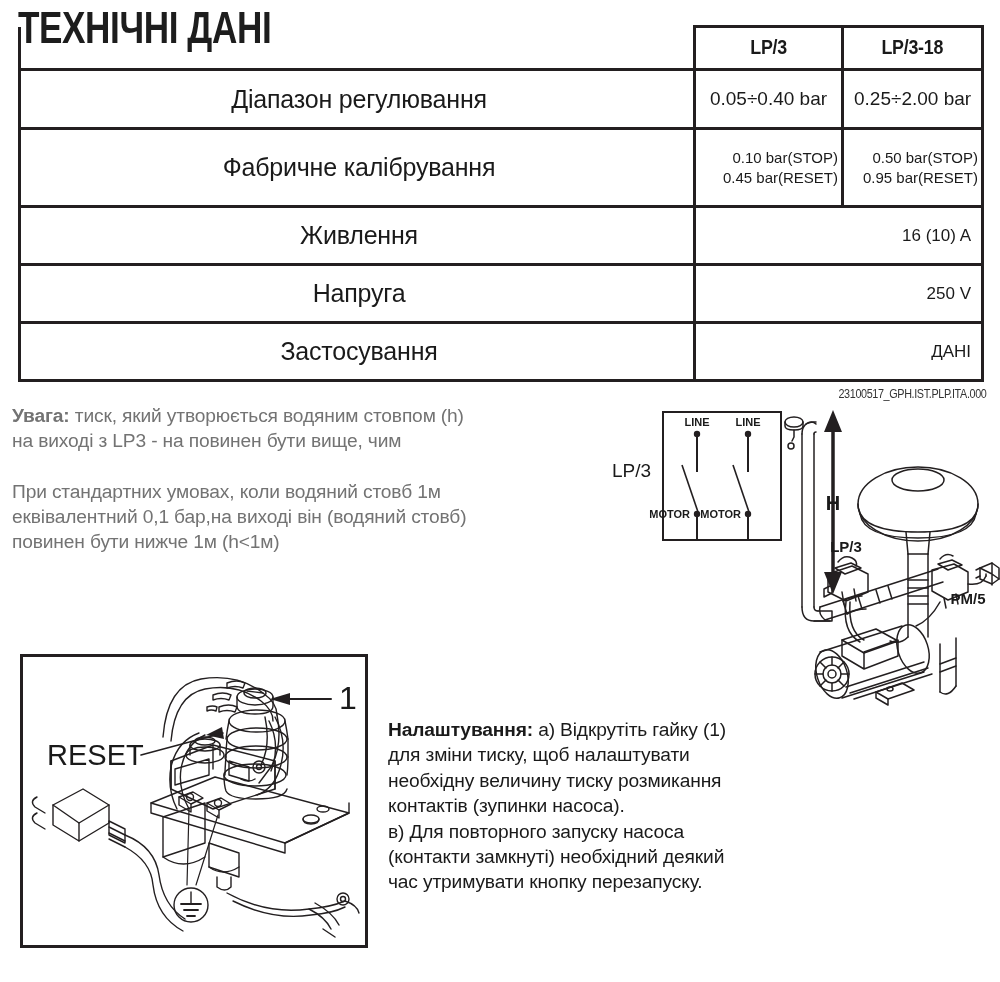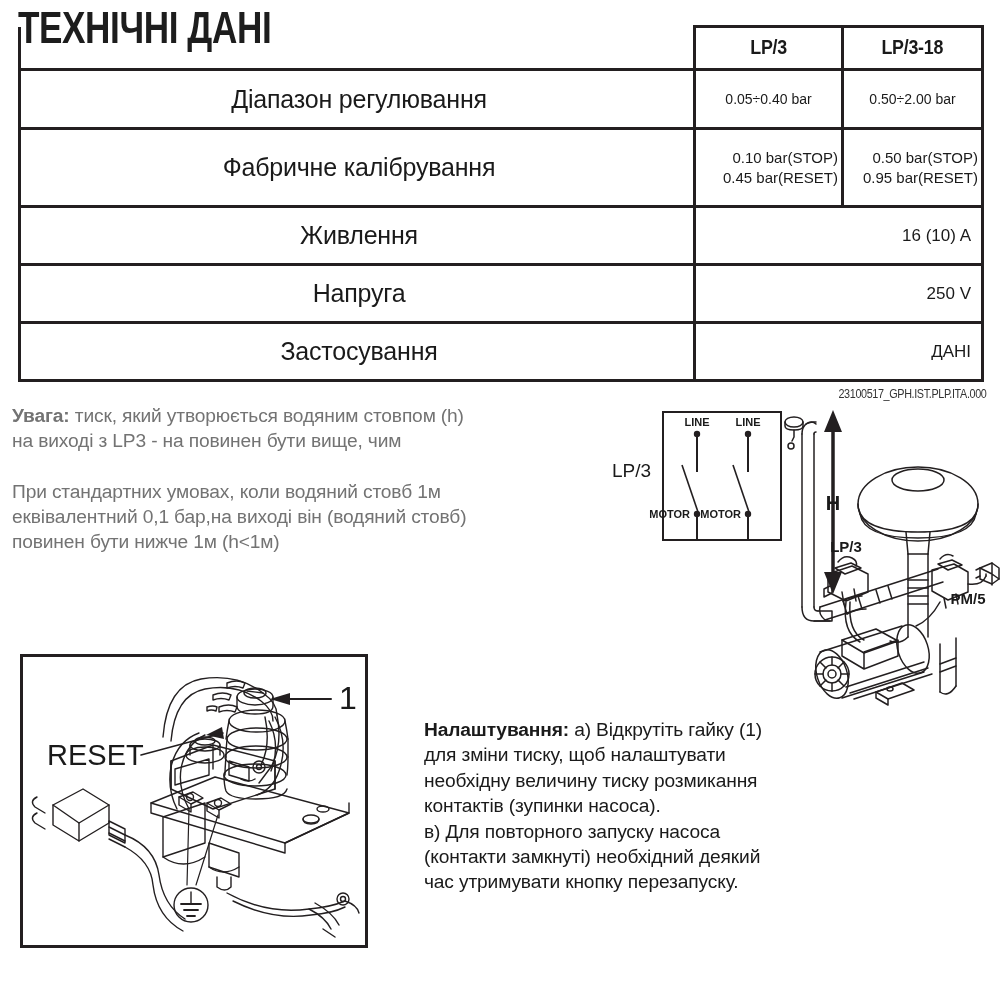--- a/index.html
+++ b/index.html
@@ -79,21 +79,21 @@
   }
   td.row-label {
     font-size: 25px;
     font-weight: normal;
     padding-left: 14px;
     letter-spacing: -0.2px;
     color: #1a1a1a;
   }
   td.val {
     text-align: center;
-    font-size: 14px;
+    font-size: 19px;
     line-height: 20px;
     white-space: nowrap;
   }
   td.val.two-line {
     text-align: right;
     padding: 0 3px;
     font-size: 15px;
   }
   td.val.merged {
     text-align: right;
@@ -171,21 +171,20 @@
   
   #setup-block {
     position: absolute;
     left: 388px;
     top: 717px;
     width: 452px;
     font-size: 19.2px;
     line-height: 25.4px;
     color: #1a1a1a;
     letter-spacing: -0.15px;
-    margin-left: 36px;
   }
   #setup-block b { font-weight: bold; }
 
   .svg-txt {
     font-family: "Liberation Sans", sans-serif;
     fill: #1a1a1a;
   }
 </style>
 </head>
 <body>
@@ -206,21 +205,21 @@
           <span>LP/3</span>
         </td>
         <td class="hdr">
           <span>LP/3-18</span>
         </td>
       </tr>
 
       <tr class="rowh-1">
         <td class="row-label">Діапазон регулювання</td>
         <td class="val">0.05÷0.40 bar</td>
-        <td class="val">0.50÷2.00 bar</td>
+        <td class="val">0.25÷2.00 bar</td>
       </tr>
 
       <tr class="rowh-2">
         <td class="row-label">Фабричне калібрування</td>
         <td class="val two-line">
           <div>0.10 bar(STOP)</div>
           <div>0.45 bar(RESET)</div>
         </td>
         <td class="val two-line">
           <div>0.50 bar(STOP)</div>

